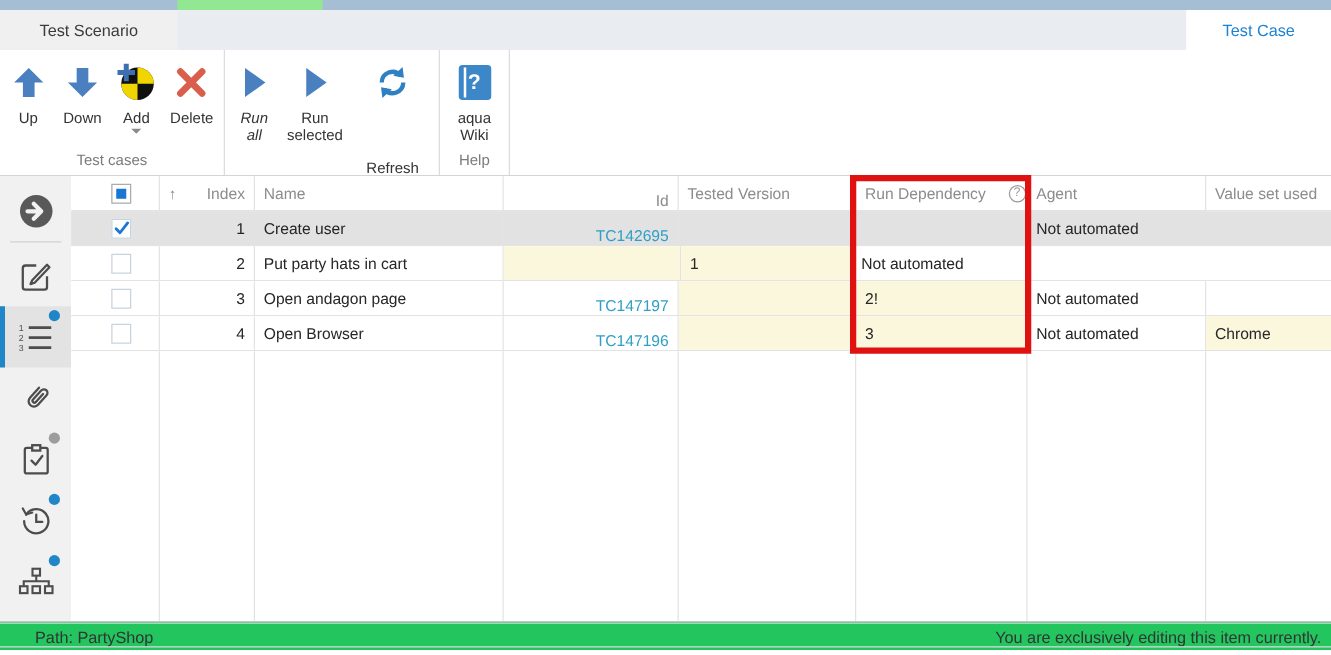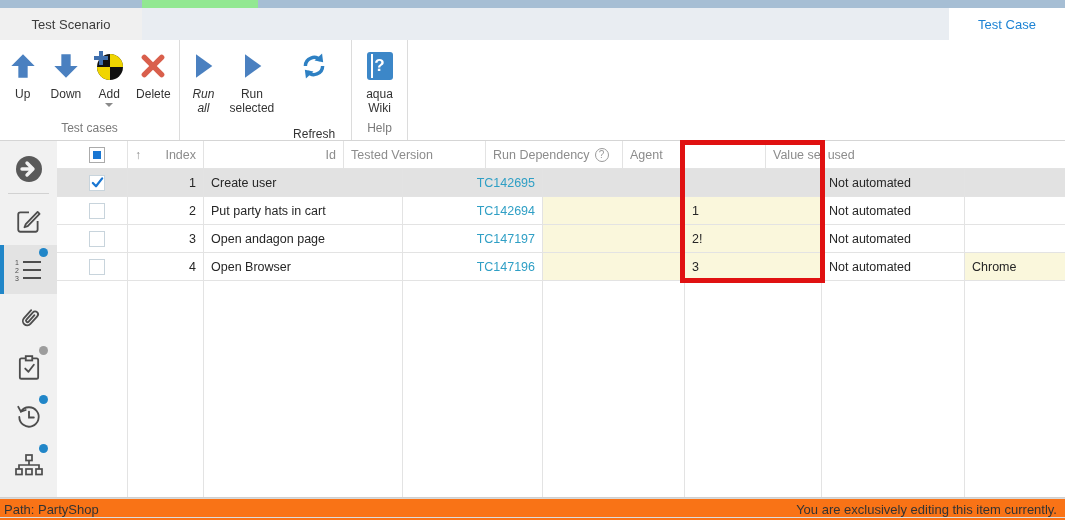--- a/index.html
+++ b/index.html
@@ -42,42 +42,42 @@
 
   
   .grid { position:absolute; left:57px; top:0; width:1008px; height:356px; background:#fff; display:flex; flex-direction:column; font-size:12.5px; color:#262626; }
   .trow { display:flex; height:28px; flex:0 0 28px; border-bottom:1px solid #e3e3e3; background:#fff; }
   .trow.header { color:#8c8c8c; }
   .trow.selected { background:#e2e2e2; }
   .tcell { display:flex; align-items:center; padding:0 7px; border-right:1px solid #e3e3e3; overflow:hidden; white-space:nowrap; }
   .c-sel { width:71px; justify-content:center; }
   .c-idx { width:76px; justify-content:flex-end; }
   .c-name{ width:199px; }
-  .c-id  { width:140px; justify-content:flex-end; }
+  .c-id  { width:140px; justify-content:flex-end;align-items:flex-end; }
   .c-tv  { width:142px; }
-  .c-rd  { width:137px; }
+  .c-rd  { width:137px;gap:13px; }
   .c-ag  { width:143px; }
   .c-vs  { flex:1; border-right:none; }
   .hl { background:#faf7dc; }
   .trow.selected .tcell { background:#e2e2e2; }
   .idlink { color:#2f9fc5; }
   .muted { color:#8c8c8c; }
   .filler { flex:1; display:flex; border-bottom:none; }
   .filler .tcell { border-bottom:none; }
   .cb { width:16px; height:16px; background:#fff; border:1px solid #ababab; display:flex; align-items:center; justify-content:center; }
   .cb.light { border-color:#c8d4dc; }
   .cb-inner { width:8px; height:8px; background:#1976d2; }
   .sort-glyph { margin-right:auto; color:#8c8c8c; font-size:12px; }
   .help-circle { width:14px; height:14px; border:1px solid #9b9b9b; border-radius:50%; color:#9b9b9b; font-size:10px; display:inline-flex; align-items:center; justify-content:center; margin-left:5px; flex:0 0 auto; }
 
   
   .redbox { position:absolute; left:680px; top:140px; width:145px; height:143px; border:5px solid #e01111; pointer-events:none; z-index:5; }
 
   
-  .statusbar { position:absolute; left:0; top:497px; width:1065px; height:27px; background:#f97316; border-top:1px solid #d0d0d0; border-bottom:4px solid #fff; display:flex; align-items:center; justify-content:space-between; padding:0 8px 0 4px; font-size:13px; color:#333; box-shadow:0 1px 0 #d9d9d9 inset; }
+  .statusbar { position:absolute; left:0; top:497px; width:1065px; height:27px; background:#22c55e; border-top:1px solid #d0d0d0; border-bottom:4px solid #fff; display:flex; align-items:center; justify-content:space-between; padding:0 8px 0 28px; font-size:13px; color:#333; box-shadow:0 1px 0 #d9d9d9 inset; }
   .statusbar::after{ content:""; position:absolute; left:0; bottom:2px; width:100%; height:1px; background:#dcdcdc; }
 
   svg { display:block; }
 </style>
 </head>
 <body>
 
 <div id="app">
 
   <div class="tabstrip">
@@ -265,20 +265,23 @@
       <div class="trow header">
         <div class="tcell c-sel">
           <span class="cb" style="margin-left:10px;">
               <span class="cb-inner"></span>
             </span>
         </div>
         <div class="tcell c-idx">
           <span class="sort-glyph">↑</span>
           <span>Index</span>
         </div>
+        <div class="tcell c-name">
+            <span>Name</span>
+          </div>
         <div class="tcell c-id">
             <span>Id</span>
           </div>
         <div class="tcell c-tv">
             <span>Tested Version</span>
           </div>
         <div class="tcell c-rd">
           <span>Run Dependency</span>
           <span class="help-circle">?</span>
         </div>
@@ -305,21 +308,20 @@
         <div class="tcell c-rd"></div>
         <div class="tcell c-ag">Not automated</div>
       </div>
 
       <div class="trow">
         <div class="tcell c-sel">
             <span class="cb light" style="margin-left:10px;"></span>
           </div>
         <div class="tcell c-idx">2</div>
         <div class="tcell c-name">Put party hats in cart</div>
-        <div class="tcell c-id idlink">TC142694</div>
         <div class="tcell c-tv hl"></div>
         <div class="tcell c-rd hl">1</div>
         <div class="tcell c-ag">Not automated</div>
         <div class="tcell c-vs"></div>
       </div>
 
       <div class="trow">
         <div class="tcell c-sel">
             <span class="cb light" style="margin-left:10px;"></span>
           </div>

